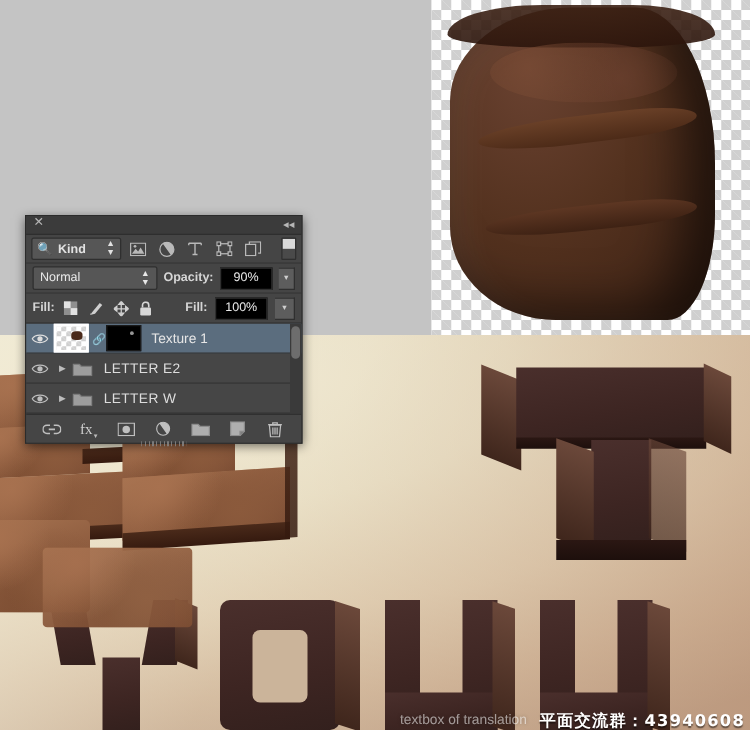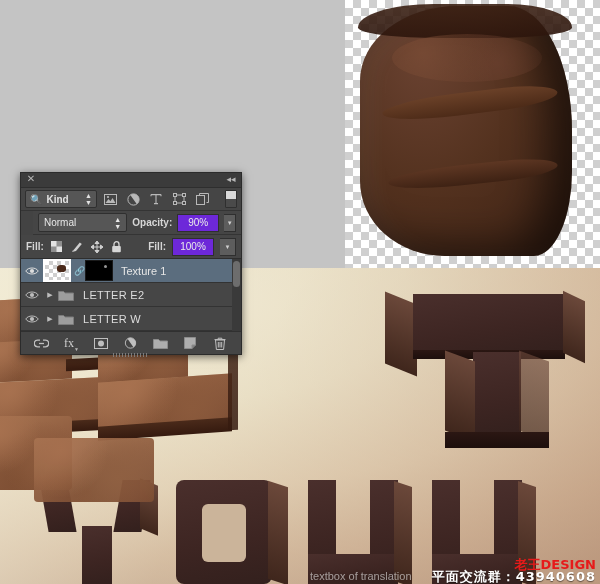--- a/index.html
+++ b/index.html
@@ -96,21 +96,21 @@
   
   .wm-top{
     position:absolute;right:4px;top:2px;
     font-size:12px;letter-spacing:.5px;
     color:#f3e6df;
     text-shadow:0 1px 1px rgba(0,0,0,.75), 0 0 2px rgba(0,0,0,.5);
     font-family:"DejaVu Sans","Liberation Sans",sans-serif;
     white-space:nowrap;
   }
   .wm-tooltip{
-    position:absolute;left:310px;top:570px;
+    position:absolute;left:320px;top:570px;
     font-size:11px;color:rgba(255,255,255,.55);
     text-shadow:0 0 3px rgba(0,0,0,.25);
     white-space:nowrap;
   }
   .wm-logo{
     position:absolute;right:4px;top:556px;
     font-size:13px;font-weight:bold;color:#e61a1a;
     letter-spacing:0px;white-space:nowrap;
     font-family:"DejaVu Sans","Liberation Sans",sans-serif;
   }
@@ -174,30 +174,30 @@
   }
   .fbtn svg{display:block;}
   .ftoggle{
     margin-left:auto;width:10px;height:16px;
     background:linear-gradient(180deg,#d9d9d9 0%,#d9d9d9 48%,#4a4a4a 52%,#4a4a4a 100%);
     border:1px solid #2f2f2f;border-radius:1px;cursor:pointer;
   }
 
   .blend-row{
     height:23px;background:#454545;border-bottom:1px solid #343434;
-    display:flex;align-items:center;padding:0 5px;gap:5px;margin-left:12px;
+    display:flex;align-items:center;padding:0 5px;gap:5px;
   }
   .blend-select{
     width:108px;height:17px;background:#565656;border:1px solid #2f2f2f;border-radius:2px;
     color:#e8e8e8;font-size:10px;display:flex;align-items:center;padding:0 5px;cursor:pointer;
   }
   .blend-select .arrows{margin-left:auto;font-size:7px;line-height:7px;}
   .lbl{color:#d6d6d6;font-size:10px;font-weight:bold;}
   .numfield{
-    height:16px;min-width:34px;background:#6d28d9;border:1px solid #2f2f2f;
+    height:16px;min-width:34px;background:#000000;border:1px solid #2f2f2f;
     color:#eaeaea;font-size:10px;display:flex;align-items:center;justify-content:center;
     padding:0 3px;cursor:text;
   }
   .stepper{
     width:15px;height:16px;background:#5d5d5d;border:1px solid #2f2f2f;border-left:none;
     display:flex;align-items:center;justify-content:center;color:#cfcfcf;font-size:6px;cursor:pointer;
   }
 
   .lock-row{
     height:23px;background:#454545;border-bottom:1px solid #2e2e2e;
@@ -341,21 +341,20 @@
       <div class="tex-dark" style="position:absolute;left:62px;top:0;width:28px;height:104px;"></div>
       <div class="tex-dark" style="position:absolute;left:0;top:74px;width:90px;height:30px;"></div>
       <div class="tex-dark-side" style="position:absolute;left:86px;top:4px;width:18px;height:100px;transform:skewY(18deg);"></div>
     </div>
 
     <div class="glyph tex-brownie" style="left:-24px;top:148px;width:96px;height:74px;border-radius:4px;"></div>
     <div class="glyph tex-brownie" style="left:34px;top:170px;width:120px;height:64px;border-radius:4px;opacity:.95;"></div>
   </div>
 
   <div class="wm-tooltip">textbox of translation</div>
-  <div class="wm-logo">老王DESIGN</div>
   <div class="wm-qq">平面交流群：43940608</div>
 
   <div class="panel">
 
     <div class="panel-titlebar">
       <div class="tb-close">✕</div>
       <div class="tb-collapse">◂◂</div>
     </div>
 
 

